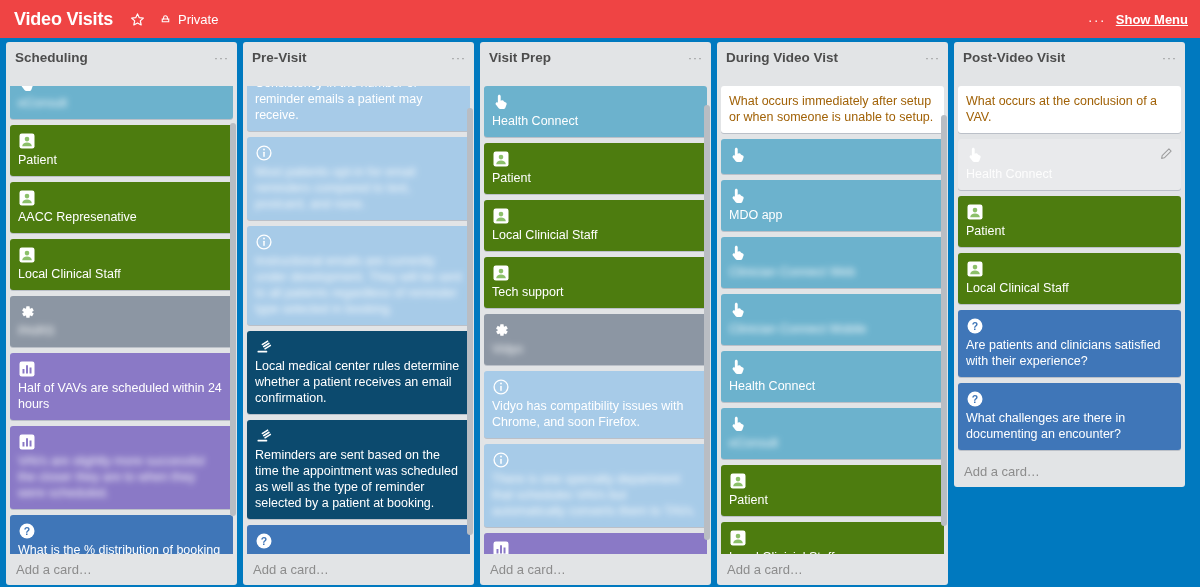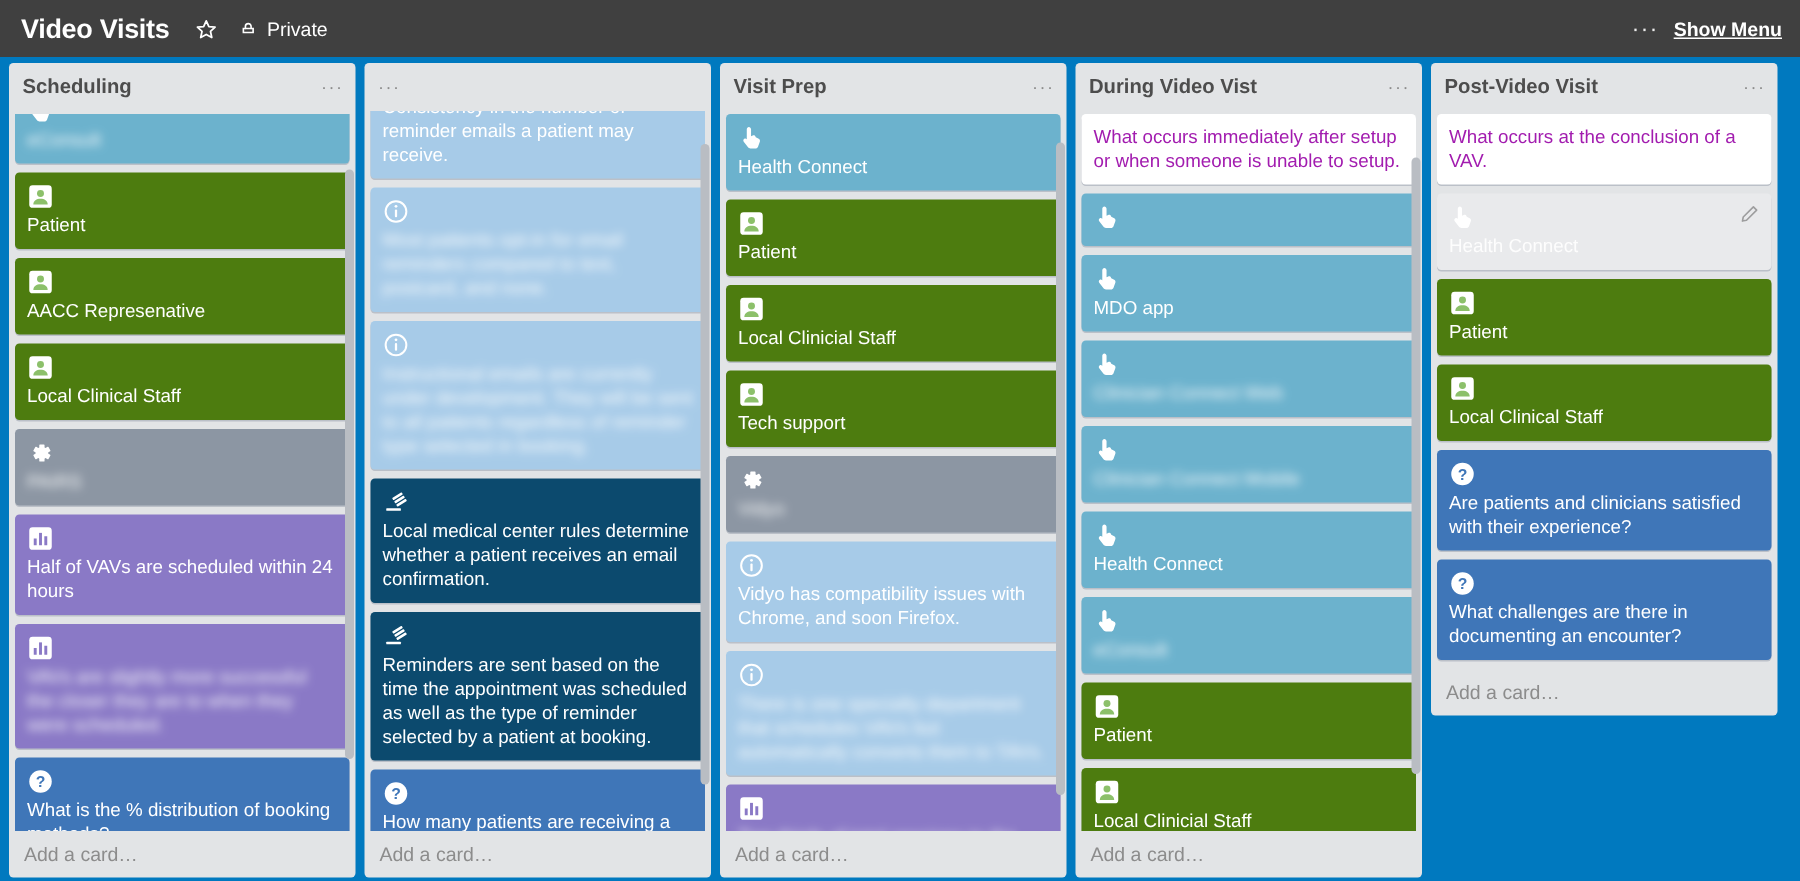--- a/index.html
+++ b/index.html
@@ -6,21 +6,21 @@
   html, body {
     width: 1200px; height: 587px;
     overflow: hidden;
     font-family: "Liberation Sans", sans-serif;
     background: #0079bf;
   }
 
   
   #board-header {
     height: 38px;
-    background: #404040;
+    background: #ef4444;
     display: flex;
     align-items: center;
     padding: 0 12px 0 14px;
     color: #fff;
     position: relative;
   }
   #board-title {
     font-size: 18px;
     font-weight: bold;
     letter-spacing: -0.2px;
@@ -91,21 +91,21 @@
   .list {
     background: #e2e4e6;
     border-radius: 3px;
     max-height: 543px;
     display: flex;
     flex-direction: column;
     overflow: hidden;
   }
   .list-header {
     flex: 0 0 auto;
-    padding: 9px 8px 10px 9px;
+    padding: 9px 8px 20px 9px;
     display: flex;
     align-items: flex-start;
   }
   .list-title {
     font-size: 13.5px;
     font-weight: bold;
     color: #4d4d4d;
     line-height: 1.1;
     flex: 1 1 auto;
   }
@@ -147,21 +147,21 @@
   }
   
   .c-steel   { background: #6cb2cd; }
   .c-green   { background: #4d7c0f; }
   .c-grey    { background: #8c96a3; }
   .c-purple  { background: #8a79c6; }
   .c-blue    { background: #3f76b8; }
   .c-lblue   { background: #a7cbe8; }
   .c-orange  { background: #0c4a6e; }
   .c-white   { background: #fff; }
-  .c-white .card-text { color: #a21caf; }
+  .c-white .card-text { color: #a16207; }
   .c-faded   { background: #e9eaec; }
   .c-faded .card-text { color: #fdfdfd; }
 
   .card.blurred .card-text { filter: blur(3.2px); opacity: 0.92; }
   .card.clipped-top {
     margin-top: -18px;
   }
   .card.clipped-bottom {
     margin-bottom: 0;
   }
@@ -291,20 +291,21 @@
             </div>
           </div>
           <div class="list-scrollbar" style="height: 393px; top: 37px;"></div>
         </div>
         <div class="list-footer">Add a card…</div>
       </div>
     </div>
     <div class="list-wrapper">
       <div class="list">
         <div class="list-header">
+          <div class="list-title">Pre-Visit</div>
           <div class="list-menu-dots">···</div>
         </div>
         <div class="cards">
           <div class="cards-inner">
             <div class="card c-lblue clipped-top">
               <div class="card-text">Consistency in the number of reminder emails a patient may receive.</div>
             </div>
             <div class="card c-lblue blurred">
               <span class="card-icon"><svg width="18" height="18" viewBox="0 0 24 24">
                   <circle cx="12" cy="12" r="9.2" fill="none" stroke="#fff" stroke-width="1.8"></circle>

